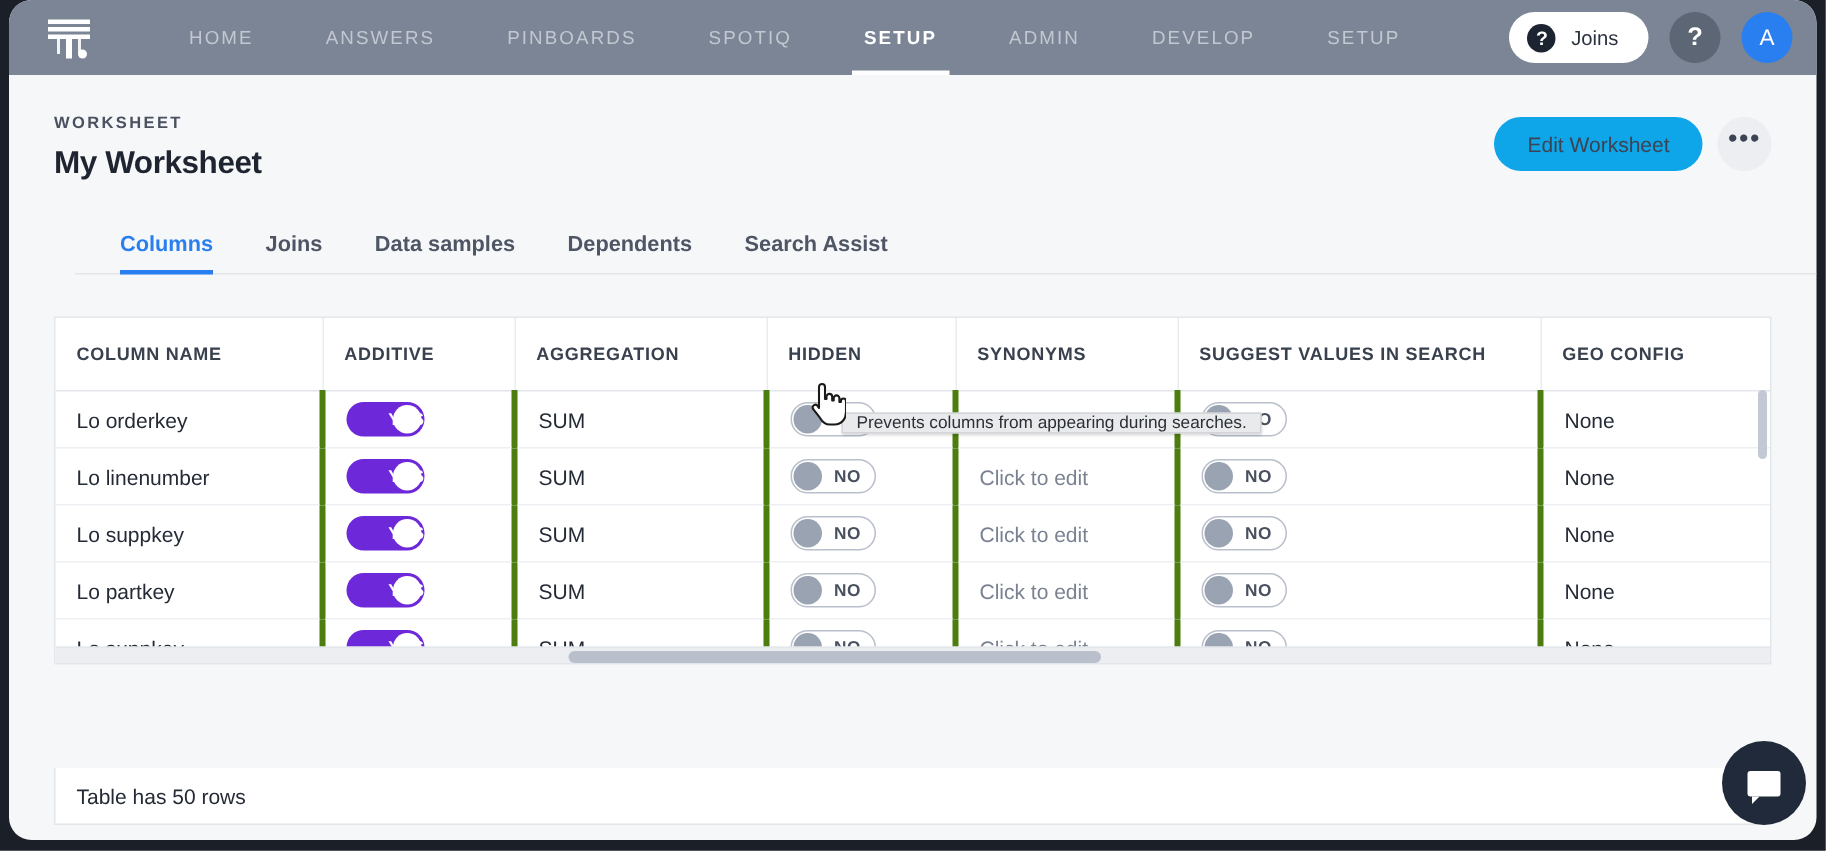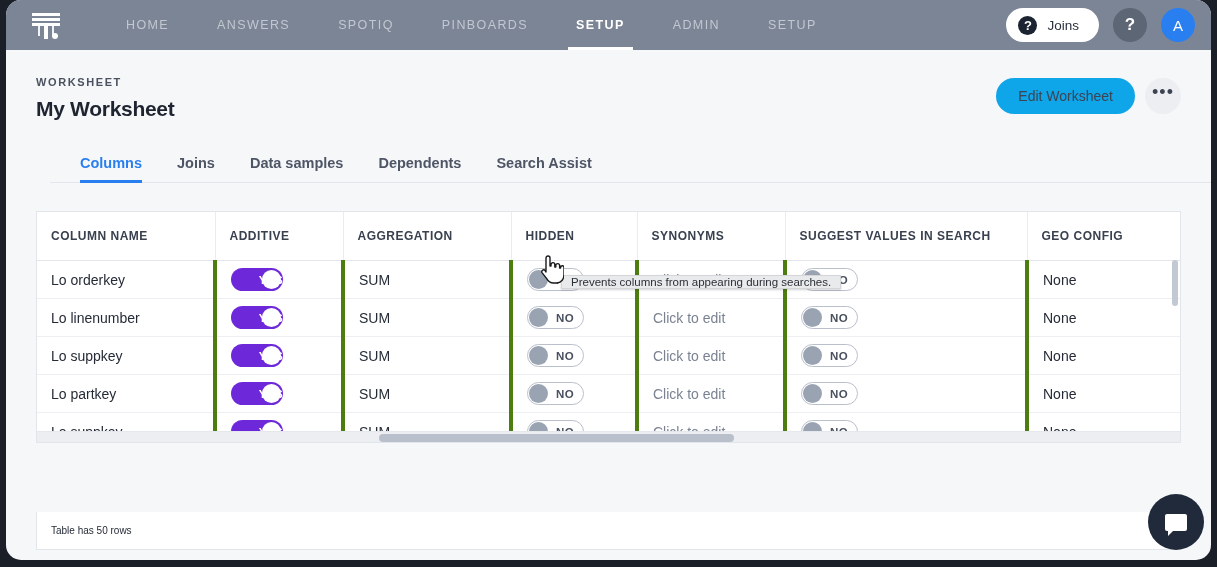--- a/index.html
+++ b/index.html
@@ -214,21 +214,21 @@
   }
   .hscroll-thumb {
     position: absolute; left: 342px; top: 2px;
     width: 355px; height: 8px; border-radius: 4px;
     background: #b9c0cc;
   }
   .footer-band {
     position: absolute; left: 30px; right: 30px; top: 512px;
     height: 38px; background: #fff; border: 1px solid #e2e5ea; border-top: none;
     display: flex; align-items: center; padding-left: 14px;
-    font-size: 10px; color: #252b36;
+    font-size: 14px; color: #252b36;
   }
 
   
   .tooltip {
     position: absolute;
     left: 555px; top: 275px;
     background: #e9eaec;
     color: #2b2f36;
     font-size: 11.5px;
     padding: 0 9px;
@@ -275,30 +275,33 @@
     </div>
 
     <div class="navlinks">
       <div class="navlink">
           <span>HOME</span>
         </div>
       <div class="navlink">
           <span>ANSWERS</span>
         </div>
       <div class="navlink">
+          <span>PINBOARDS</span>
+        </div>
+      <div class="navlink">
           <span>SPOTIQ</span>
-        </div>
-      <div class="navlink">
-          <span>PINBOARDS</span>
         </div>
       <div class="navlink active">
           <span>SETUP</span>
         </div>
       <div class="navlink">
           <span>ADMIN</span>
+        </div>
+      <div class="navlink">
+          <span>DEVELOP</span>
         </div>
       <div class="navlink">
           <span>SETUP</span>
         </div>
     </div>
 
     <div class="nav-right">
       <div class="joins-pill">
         <span class="q">?</span>
         <span class="lbl">Joins</span>

